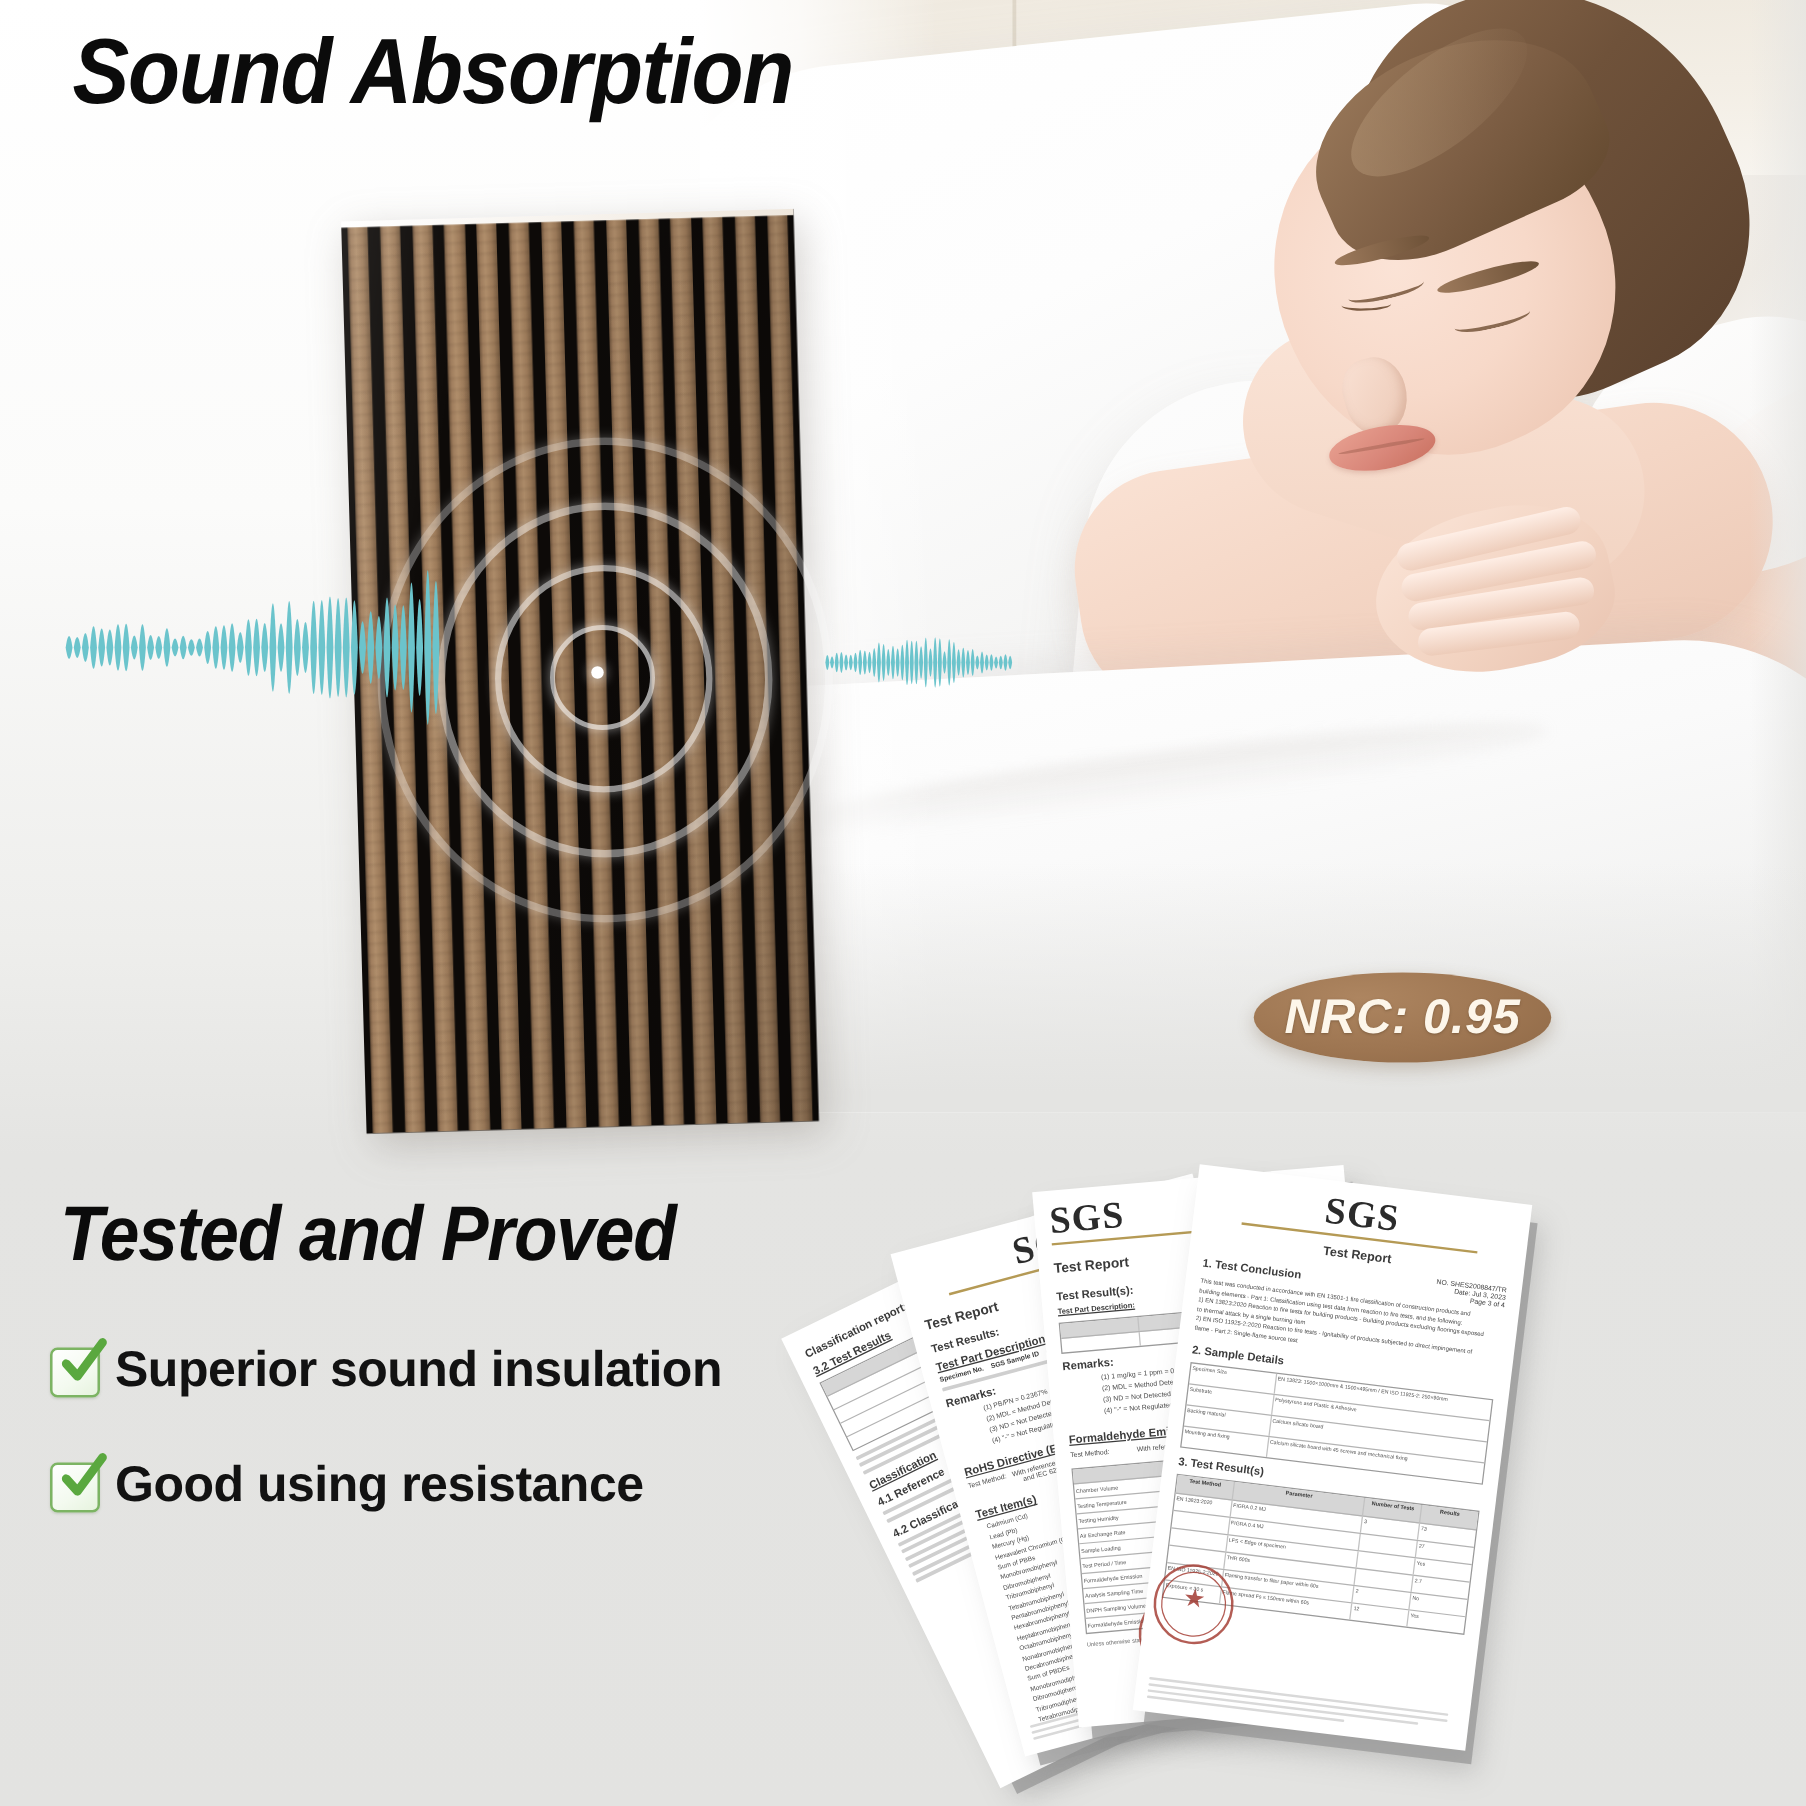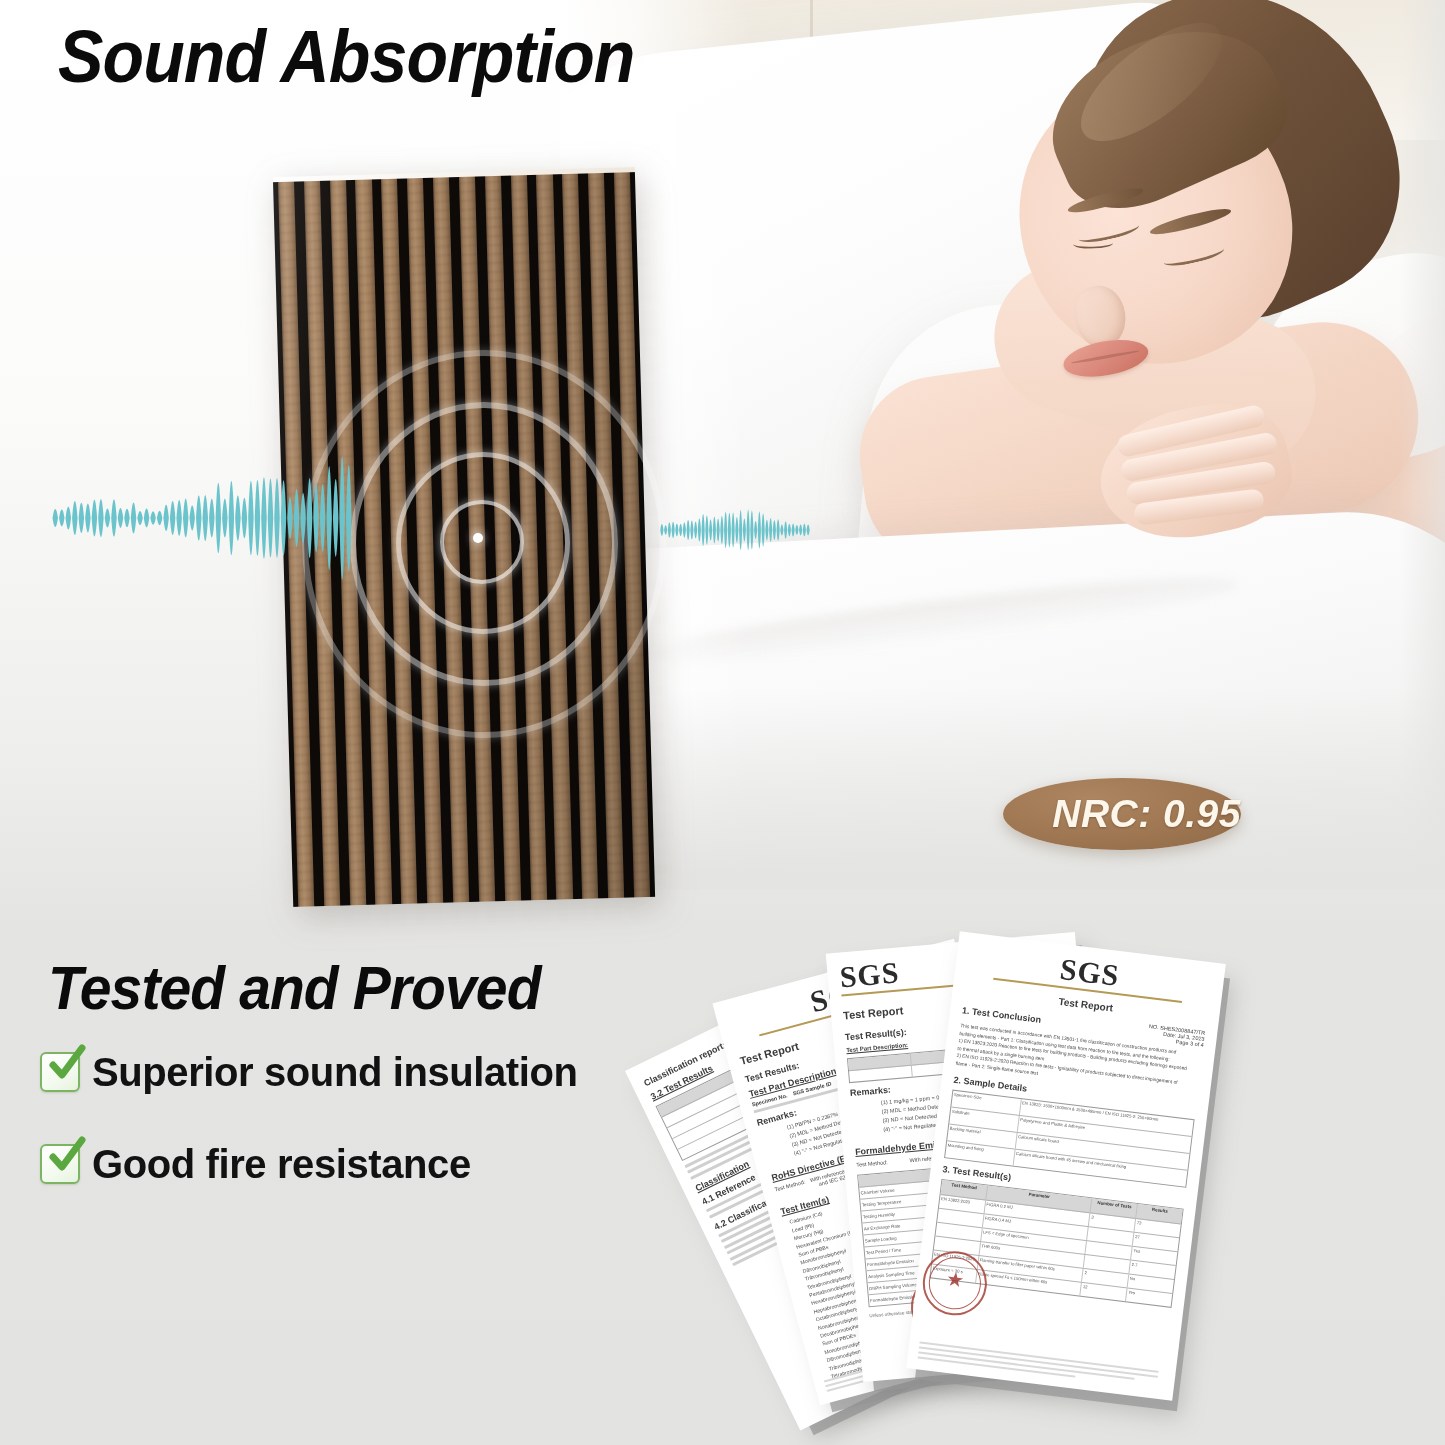--- a/index.html
+++ b/index.html
@@ -124,28 +124,28 @@
 
   
   .title-main{position:absolute;left:58px;top:14px;font-size:74px;font-weight:bold;font-style:italic;
     color:#0b0b0b;letter-spacing:-1px;transform:scaleX(.92);transform-origin:left center;white-space:nowrap;}
   .title-sub{position:absolute;left:48px;top:952px;font-size:62px;font-weight:bold;font-style:italic;
     color:#0b0b0b;letter-spacing:-1px;transform:scaleX(.92);transform-origin:left center;white-space:nowrap;}
 
   
   .nrc{position:absolute;left:1003px;top:778px;width:238px;height:72px;border-radius:50%;
     background:radial-gradient(ellipse at 36% 28%,#ad8560 0%,#9d7551 58%,#8e6846 100%);
-    display:flex;align-items:center;justify-content:flex-end;
+    display:flex;align-items:center;justify-content:center;
     box-shadow:0 5px 14px rgba(120,95,70,.30);}
   .nrc span{font-size:39px;font-weight:bold;font-style:italic;color:#fdf6ea;letter-spacing:.5px;
     text-shadow:0 1px 2px rgba(90,65,42,.5);}
 
   
   .features{position:absolute;left:40px;top:1050px;width:660px;}
-  .feat{display:flex;align-items:flex-start;height:92px;}
+  .feat{display:flex;align-items:center;height:92px;}
   .cbx{position:relative;width:40px;height:40px;flex:0 0 40px;margin-right:12px;}
   .cbx .box{position:absolute;left:0;top:2px;width:36px;height:36px;border-radius:6px;
     border:2px solid #7cb463;background:linear-gradient(145deg,#ffffff 0%,#f3faef 60%,#e6f3de 100%);
     box-shadow:0 1px 2px rgba(90,120,80,.22);}
   .cbx .tick{position:absolute;left:3px;top:-7px;width:44px;height:44px;}
   .feat-label{font-size:40px;font-weight:bold;color:#121212;letter-spacing:-.4px;white-space:nowrap;}
 
   
   .certs{position:absolute;left:700px;top:920px;width:620px;height:510px;}
   .cert{position:absolute;background:#fff;overflow:hidden;
@@ -367,21 +367,21 @@
       </div>
       <div class="feat-label">Superior sound insulation</div>
     </div>
     <div class="feat">
       <div class="cbx">
         <div class="box"></div>
         <svg class="tick" viewBox="0 0 44 44">
           <path d="M10 22 L19 32 L39 5" fill="none" stroke="#5aa83f" stroke-width="7" stroke-linecap="round" stroke-linejoin="round"></path>
         </svg>
       </div>
-      <div class="feat-label">Good fire resistance</div>
+      <div class="feat-label">Good using resistance</div>
     </div>
   </div>
 
   <div class="certs">
 
     <div class="cert c1">
       <div class="cert-inner">
         <div class="cert-h">Classification report: SGS Certificate</div>
         <div class="cert-h u">3.2   Test Results</div>
         <div class="tbl">

